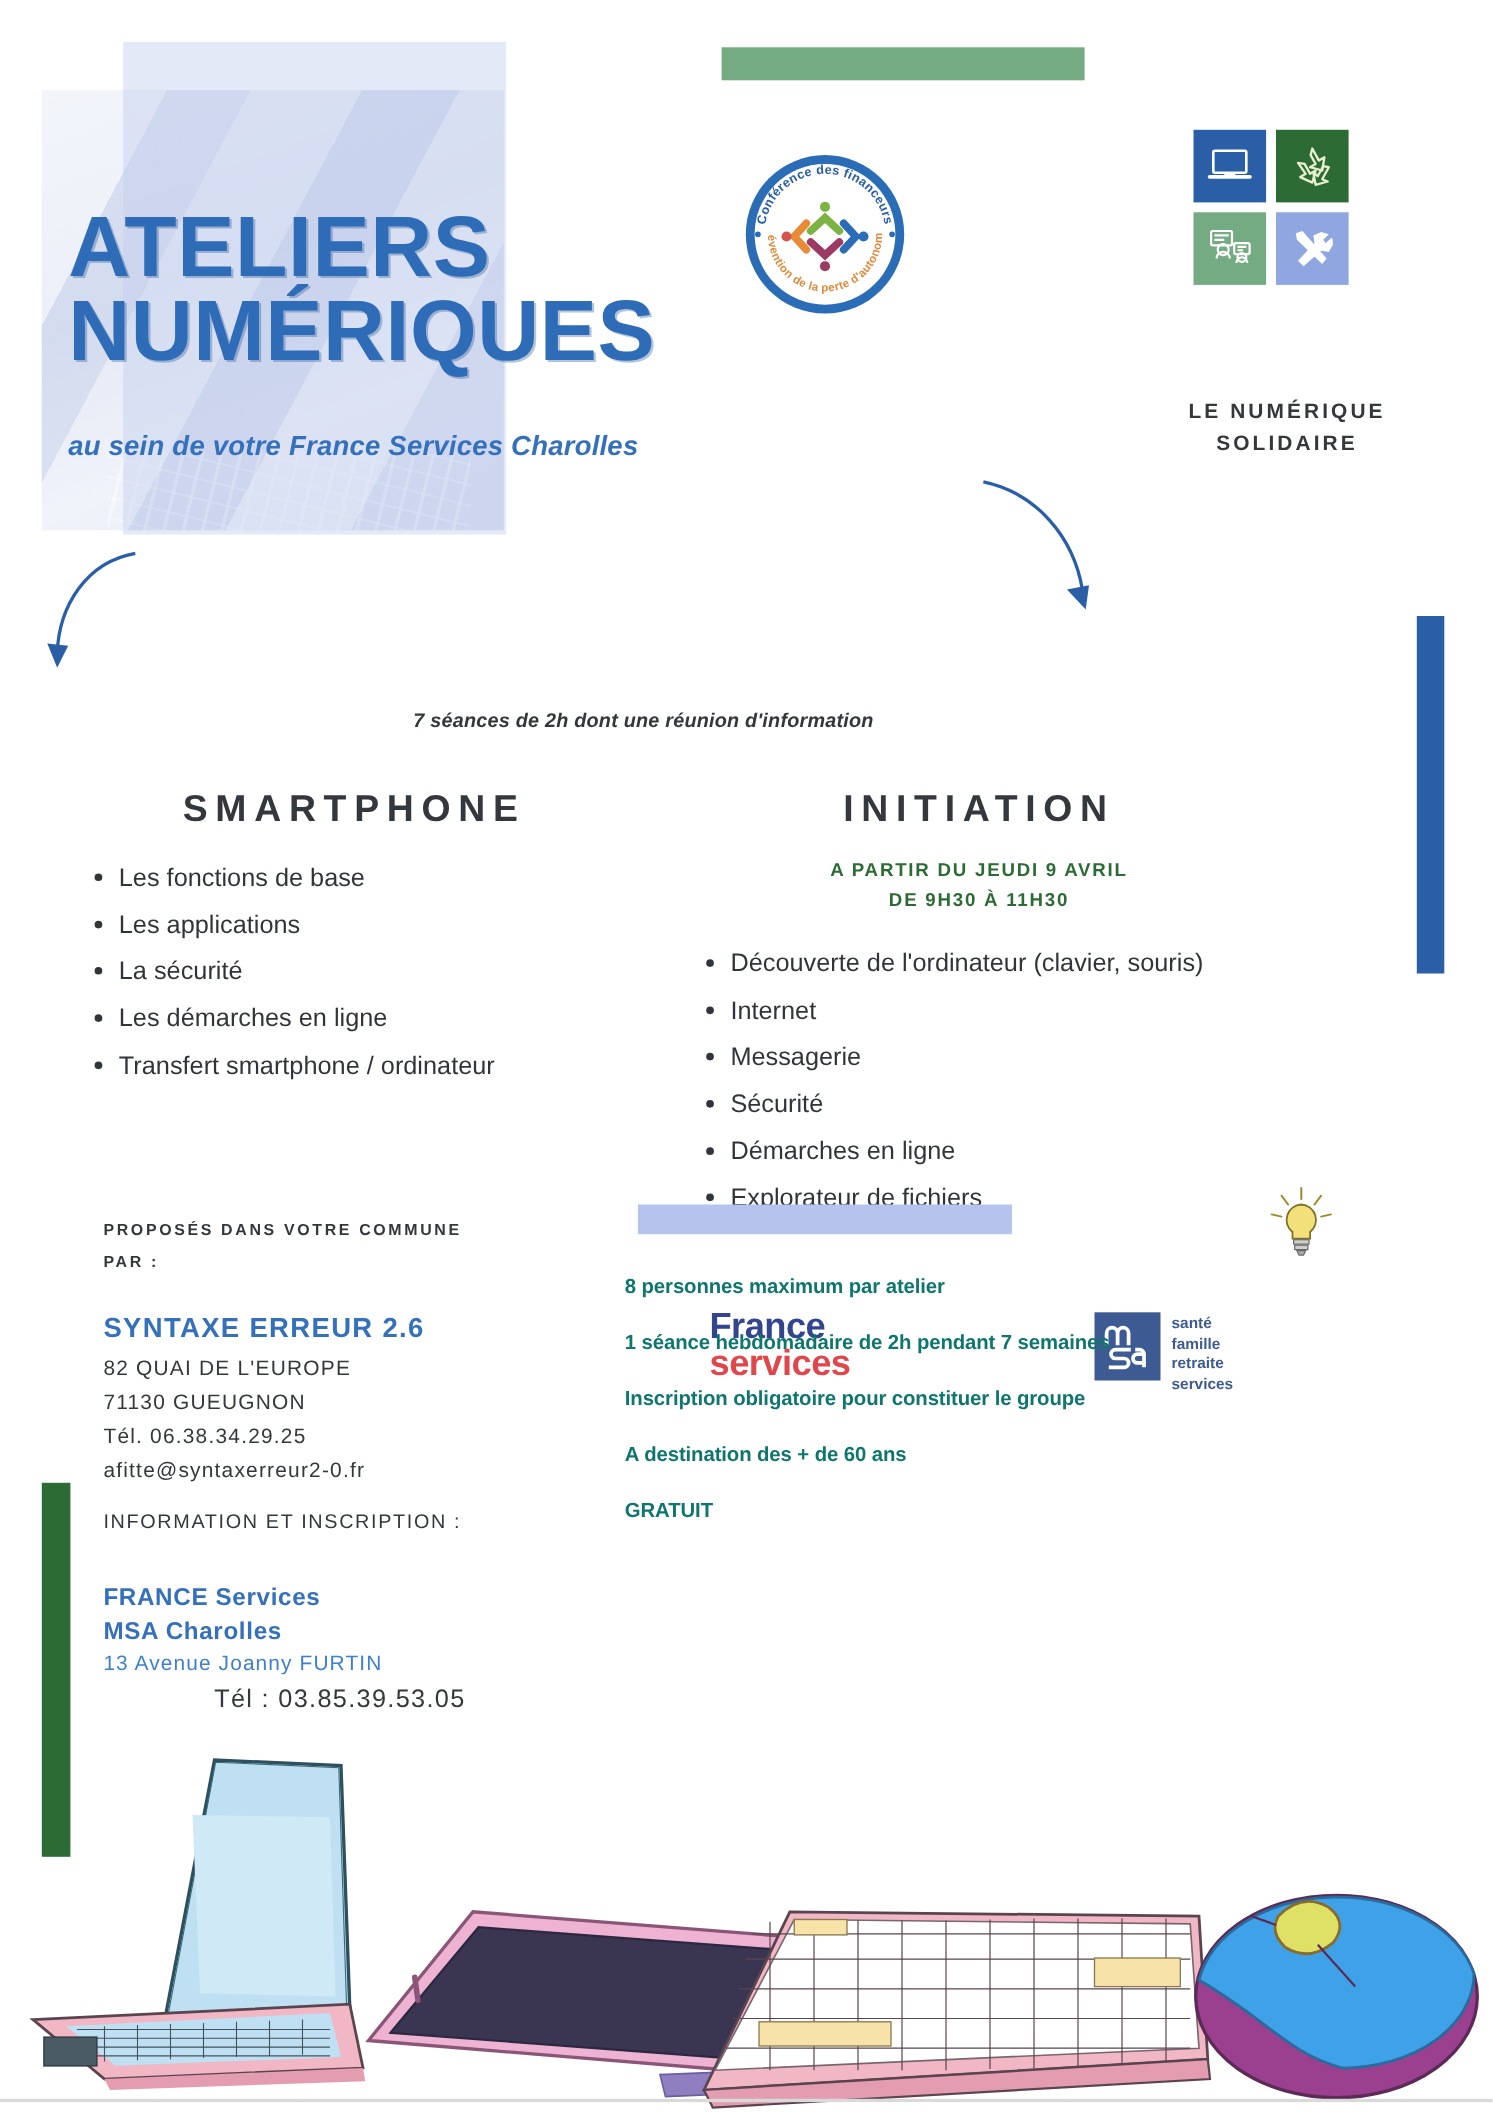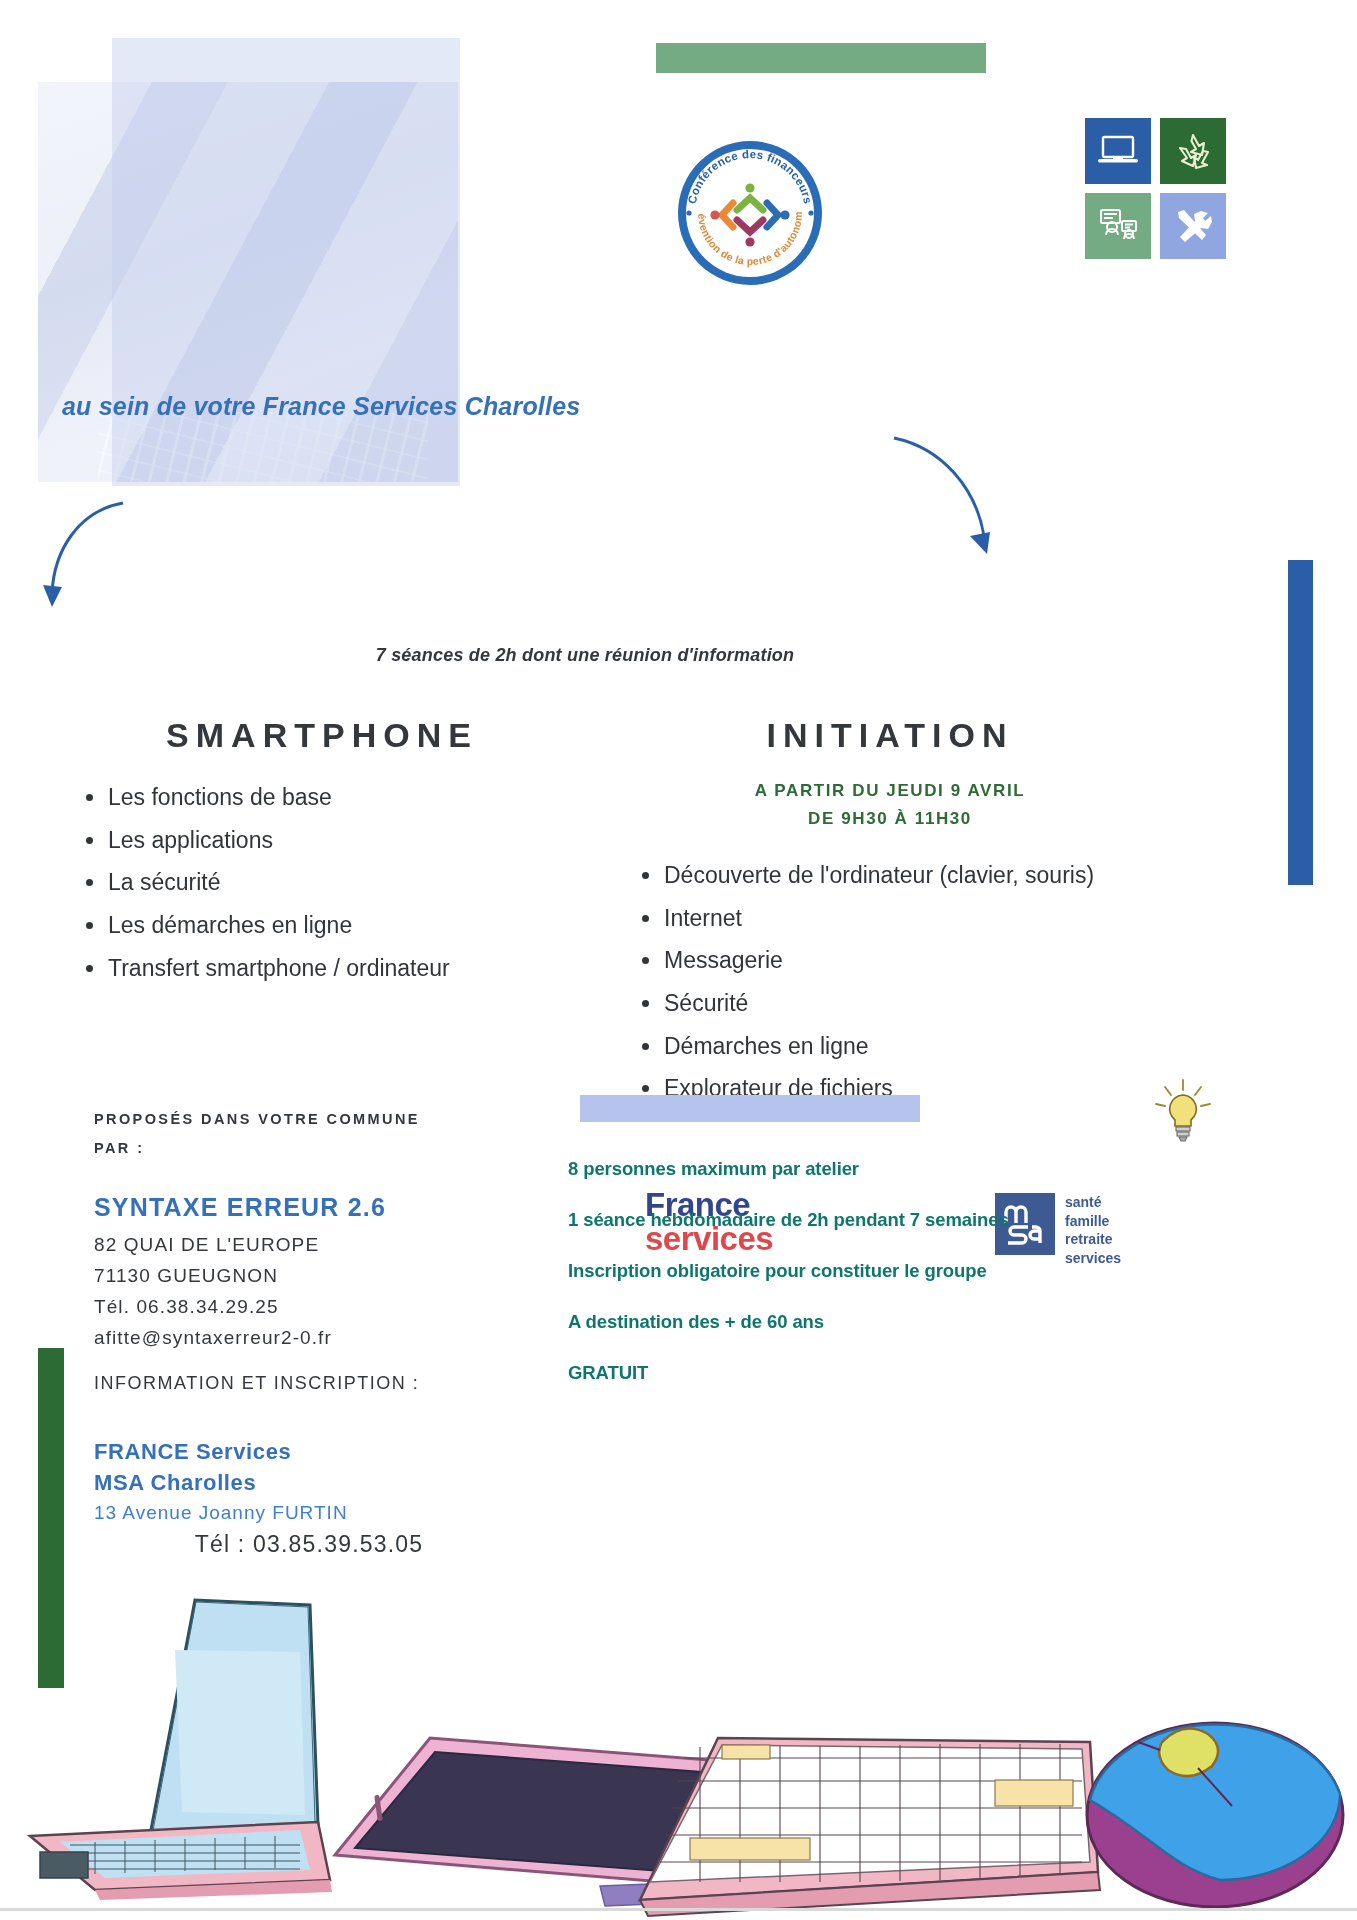--- a/index.html
+++ b/index.html
@@ -151,20 +151,24 @@
 </head>
 <body>
 
 <div class="poster">
 
   <div class="hero-photo">
     <div class="hero-keys"></div>
   </div>
   <div class="hero-tint"></div>
 
+  <div class="hero-title">
+    <div>ATELIERS</div>
+    <div>NUMÉRIQUES</div>
+  </div>
 
   <div class="hero-sub">au sein de votre France Services Charolles</div>
 
   <div class="green-bar-top"></div>
 
   <svg class="cdf-logo" viewBox="0 0 150 150">
     <defs>
       <path id="arcTop" d="M 20,75 A 55,55 0 0 1 130,75"></path>
       <path id="arcBot" d="M 23,75 A 52,52 0 0 0 127,75"></path>
     </defs>
@@ -227,20 +231,24 @@
     <div class="icon-tile tile-tools">
       <svg width="44" height="42" viewBox="0 0 44 42">
         <g fill="#ffffff">
           <path d="M30 6 l7 2 -5 5 2 3 6 -5 1 6 -4 7 -7 -1 -16 14 -5 -5 15 -16 -1 -7z"></path>
           <path d="M7 7 l6 -2 22 25 -4 5 -23 -22z"></path>
         </g>
       </svg>
     </div>
   </div>
 
+  <div class="numerique-solidaire">
+    <div>LE NUMÉRIQUE</div>
+    <div>SOLIDAIRE</div>
+  </div>
 
   <svg class="arrow-left" viewBox="0 0 120 120">
     <path d="M85 6 C40 14, 16 54, 14 96" fill="none" stroke="#2a5fa8" stroke-width="3"></path>
     <path d="M14 110 L5 88 L24 90 Z" fill="#2a5fa8"></path>
   </svg>
   <svg class="arrow-right" viewBox="0 0 120 130">
     <path d="M4 6 C52 16, 86 56, 94 104" fill="none" stroke="#2a5fa8" stroke-width="3"></path>
     <path d="M97 122 L80 104 L100 100 Z" fill="#2a5fa8"></path>
   </svg>
 

